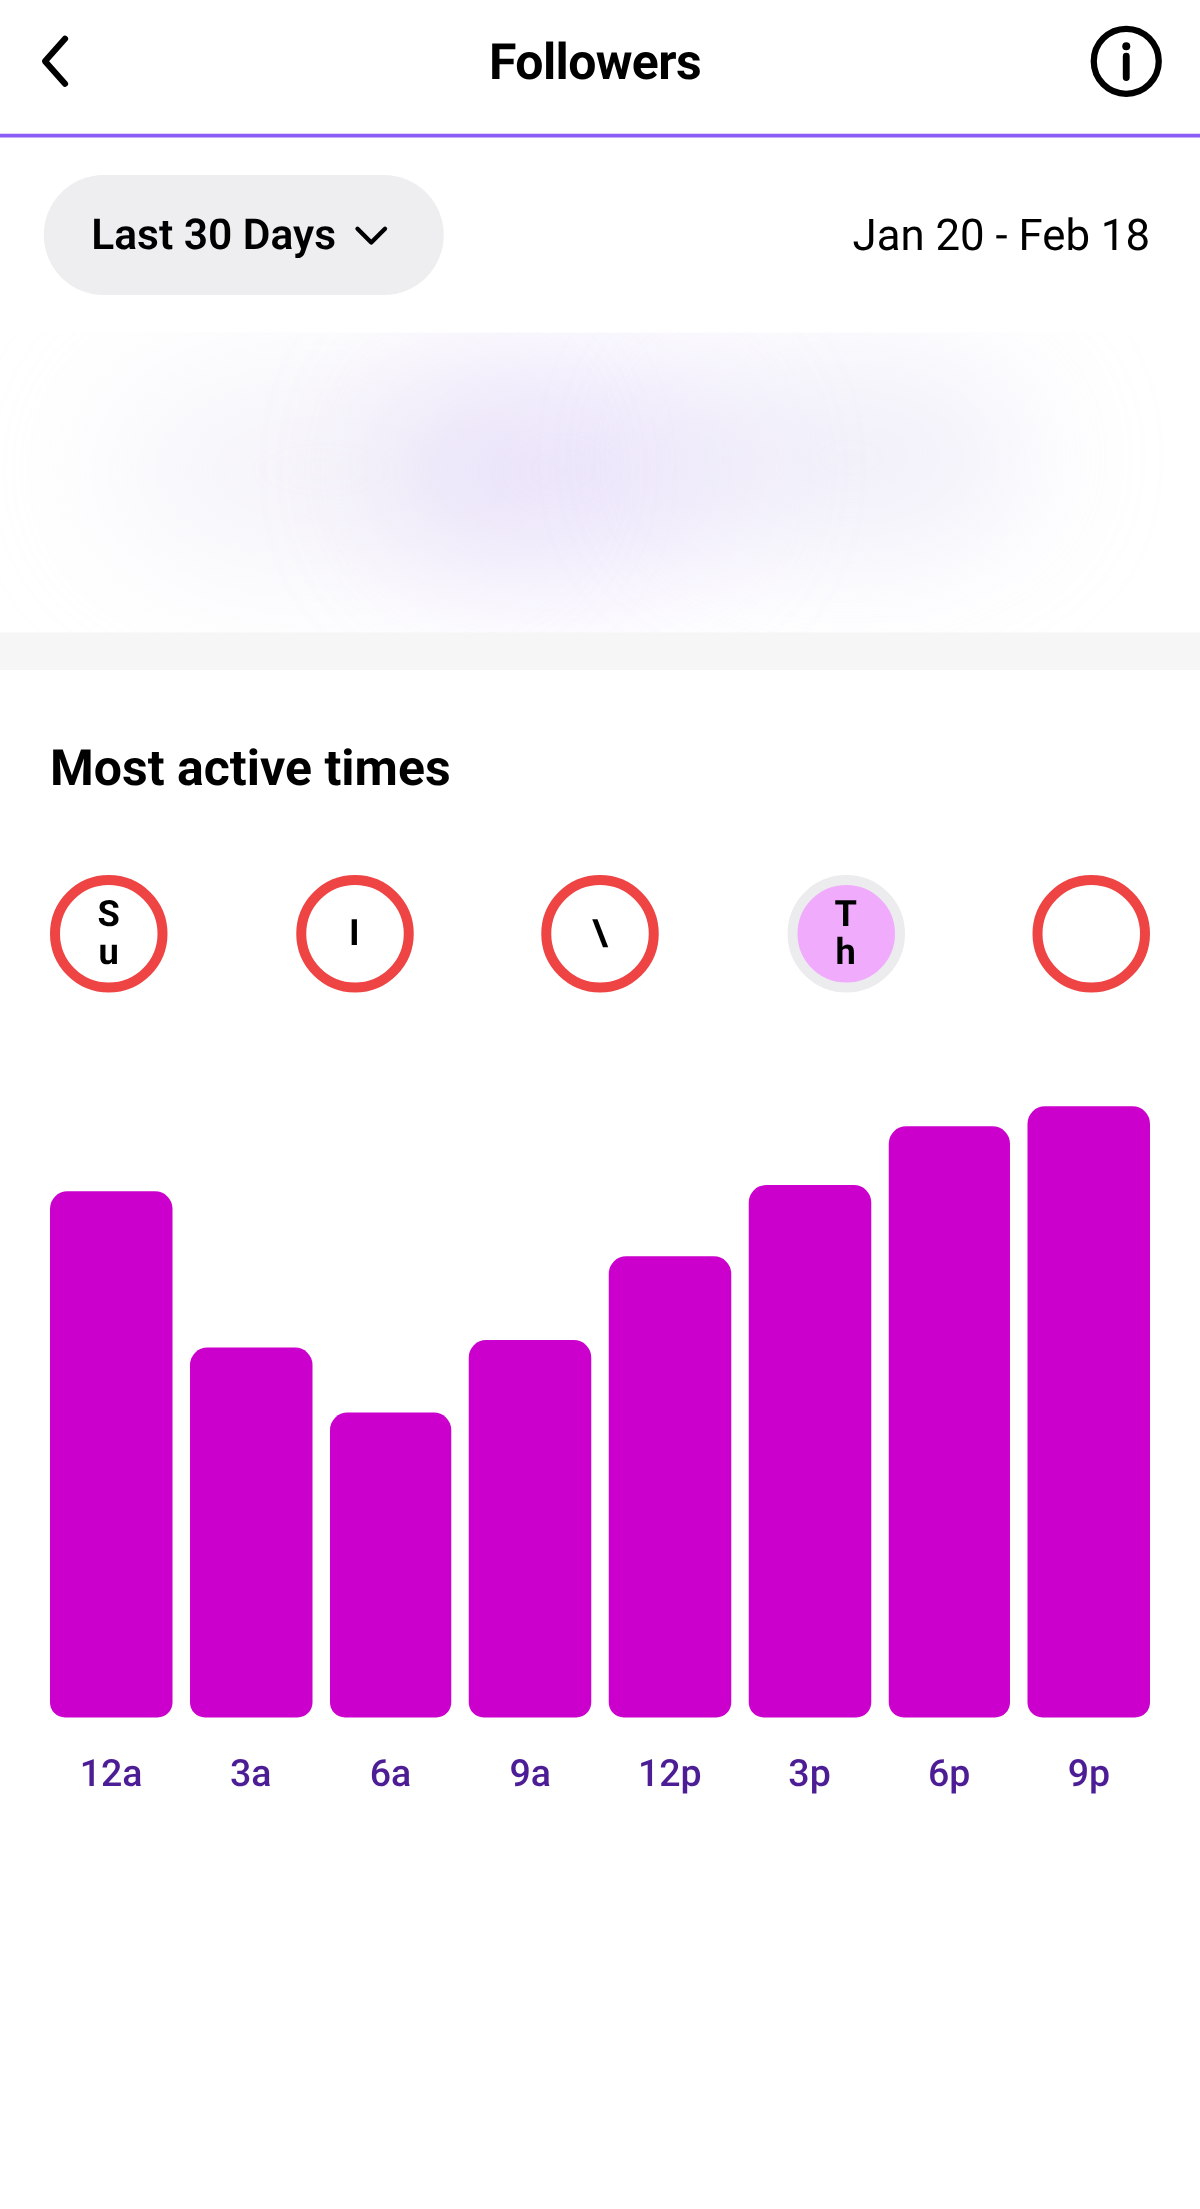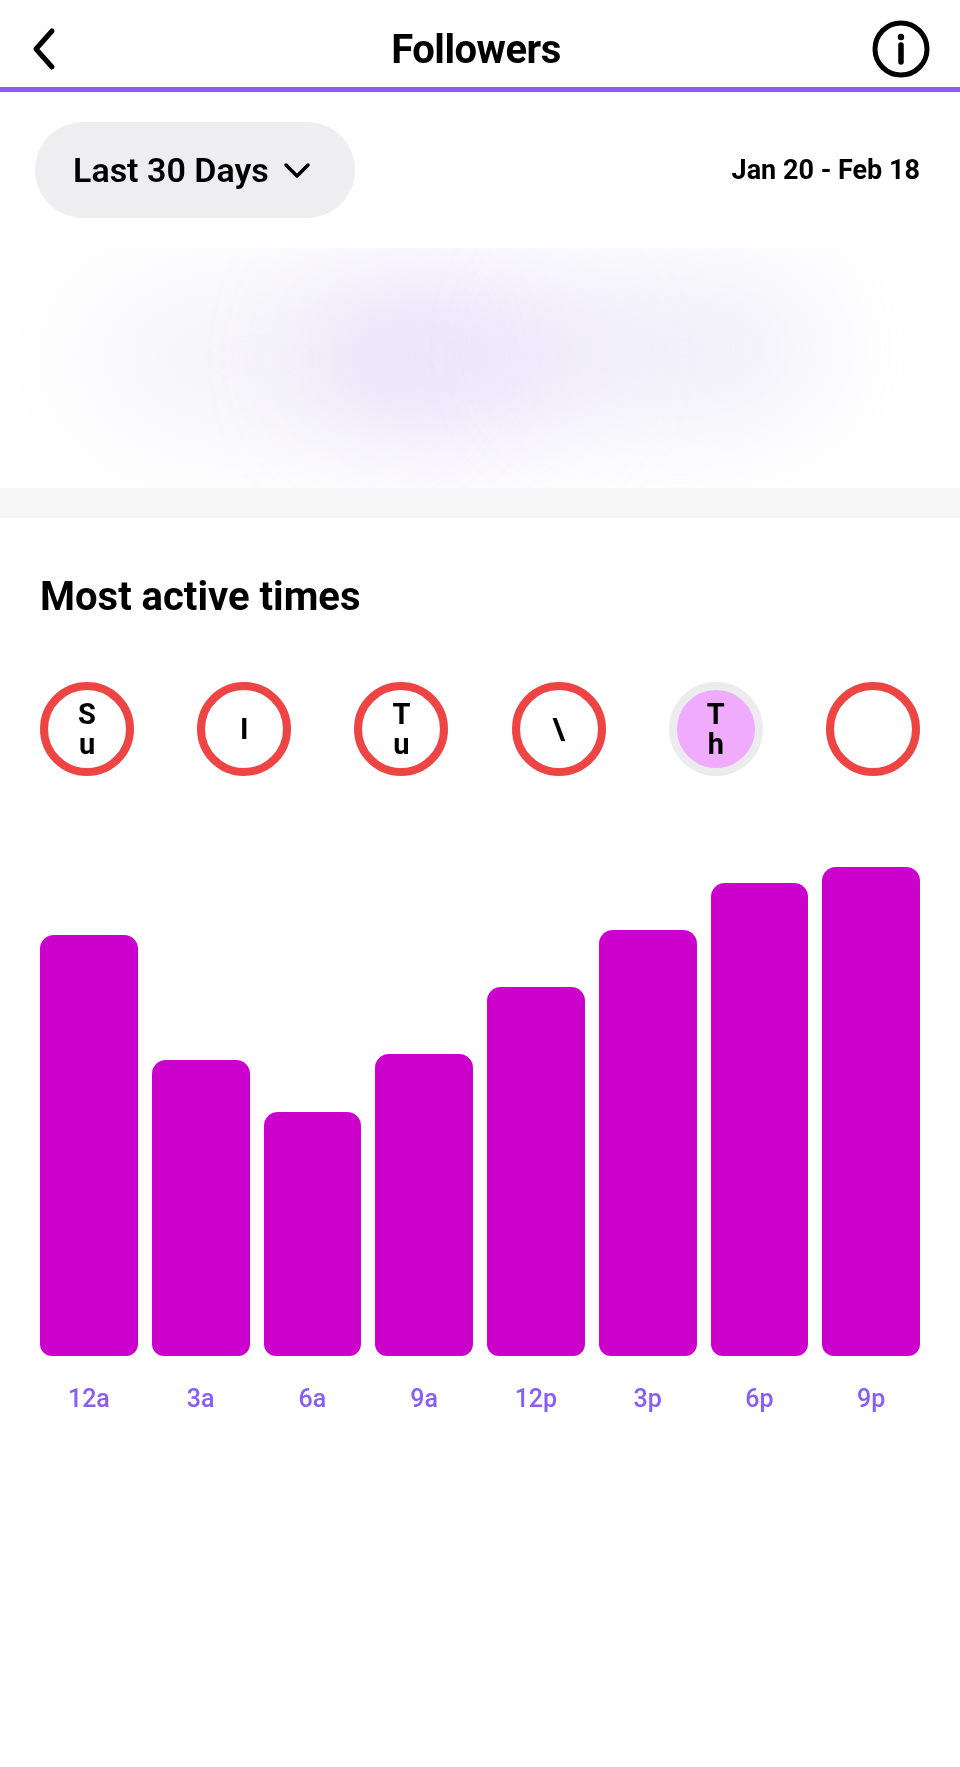--- a/index.html
+++ b/index.html
@@ -10,22 +10,22 @@
     body {
       font-family: -apple-system, BlinkMacSystemFont, "Segoe UI", Roboto, Helvetica, Arial, sans-serif;
       background: #ffffff;
       width: 960px;
       color: #000000;
     }
     .header {
       display: flex;
       align-items: center;
       justify-content: space-between;
-      padding: 20px 30px 9px 30px;
-      border-bottom: 5px solid #8b5cf6;
+      padding: 20px 30px 29px 30px;
+      border-bottom: 3px solid #8b5cf6;
     }
     .back-btn {
       width: 50px;
       height: 50px;
       display: flex;
       align-items: center;
       justify-content: flex-start;
       cursor: pointer;
     }
     .back-btn svg {
@@ -77,22 +77,22 @@
     .chevron-down svg {
       width: 100%;
       height: 100%;
       stroke: #000;
       stroke-width: 3.5;
       fill: none;
       stroke-linecap: round;
       stroke-linejoin: round;
     }
     .date-range {
-      font-size: 27px;
-      font-weight: 700;
+      font-size: 35px;
+      font-weight: 400;
     }
     .blur-region {
       height: 240px;
       position: relative;
       overflow: hidden;
     }
     .blur-blob {
       position: absolute;
       border-radius: 50%;
       filter: blur(55px);
@@ -157,23 +157,23 @@
     }
     .xaxis {
       display: flex;
       justify-content: space-between;
       padding-top: 28px;
       gap: 14px;
     }
     .xtick {
       flex: 1;
       text-align: center;
-      font-size: 25px;
+      font-size: 30px;
       font-weight: 500;
-      color: #8b5cf6;
+      color: #4c1d95;
     }
   </style>
 </head>
 <body>
 
 <div class="header">
   <div class="back-btn">
     <svg viewBox="0 0 28 44">
       <polyline points="22,4 6,22 22,40"></polyline>
     </svg>
@@ -206,21 +206,20 @@
   <div class="blur-blob blob3"></div>
 </div>
 
 <div class="divider-gap"></div>
 
 <div class="section">
   <div class="section-title">Most active times</div>
   <div class="day-row" id="day-row">
       <div class="day-chip">Su</div>
       <div class="day-chip">I</div>
-      <div class="day-chip">Tu</div>
       <div class="day-chip">\</div>
       <div class="day-chip selected">Th</div>
       <div class="day-chip"></div>
     </div>
 </div>
 
 <div class="chart-wrap">
   <div class="bars" id="bars">
       <div class="bar" style="height: 81%; background: rgb(204, 0, 204);"></div>
       <div class="bar" style="height: 57%; background: rgb(204, 0, 204);"></div>

